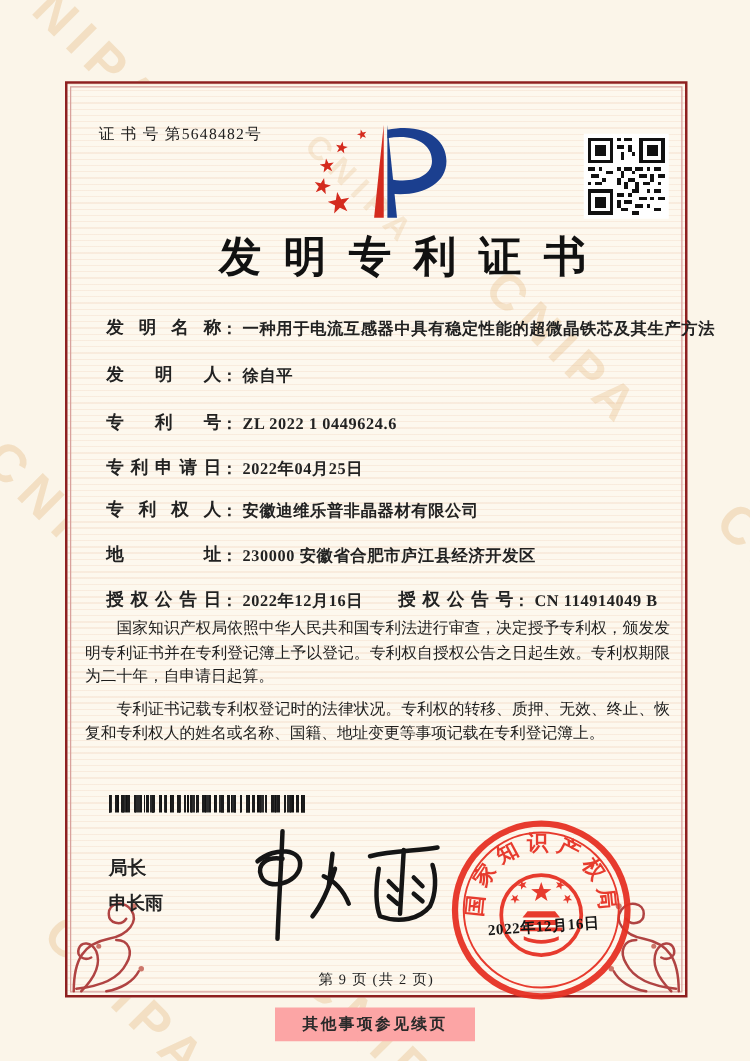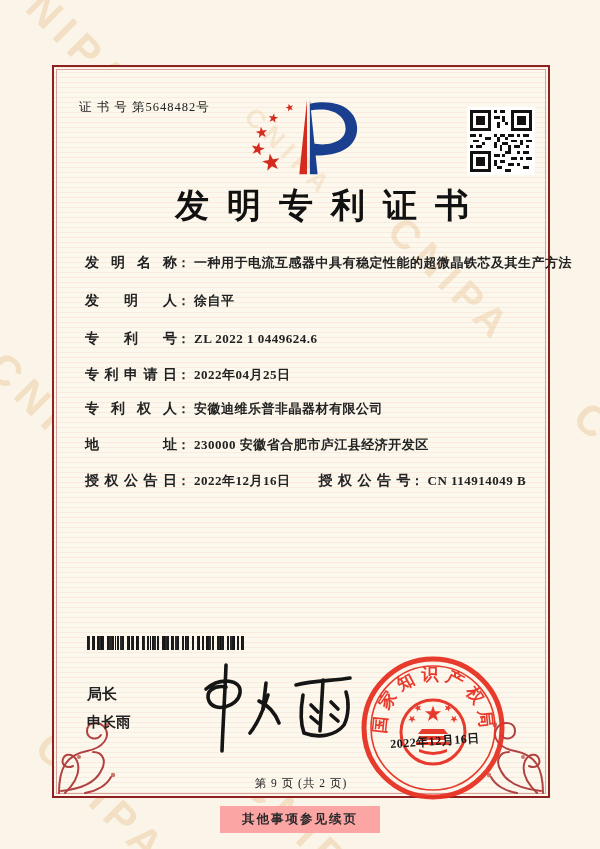--- a/index.html
+++ b/index.html
@@ -185,20 +185,24 @@
         <span class="flabel">专利权人</span><span class="fcolon">：</span><span class="fvalue">安徽迪维乐普非晶器材有限公司</span>
       </div>
       <div class="frow" style="top:184px;">
         <span class="flabel">地址</span><span class="fcolon">：</span><span class="fvalue">230000 安徽省合肥市庐江县经济开发区</span>
       </div>
       <div class="frow" style="top:220px;">
         <span class="flabel">授权公告日</span><span class="fcolon">：</span><span class="fvalue">2022年12月16日</span><span class="pair2"><span class="flabel">授权公告号</span><span class="fcolon">：</span><span class="fvalue">CN 114914049 B</span></span>
       </div>
     </div>
 
+    <div class="paras">
+      <p>国家知识产权局依照中华人民共和国专利法进行审查，决定授予专利权，颁发发明专利证书并在专利登记簿上予以登记。专利权自授权公告之日起生效。专利权期限为二十年，自申请日起算。</p>
+      <p>专利证书记载专利权登记时的法律状况。专利权的转移、质押、无效、终止、恢复和专利权人的姓名或名称、国籍、地址变更等事项记载在专利登记簿上。</p>
+    </div>
 
     <div class="barcode"></div>
 
     <div class="sig-title">局长</div>
     <div class="sig-name">申长雨</div>
     <svg class="signature-svg" viewBox="0 0 210 100">
       <g fill="none" stroke="#151515" stroke-width="3.6" stroke-linecap="round" stroke-linejoin="round">
         <path d="M64,6 C63,34 61,64 60,92"></path>
         <path d="M44,30 C58,18 80,20 78,34 C76,48 52,54 47,42 C43,32 52,26 64,28"></path>
         <path d="M104,24 L101,50"></path>

